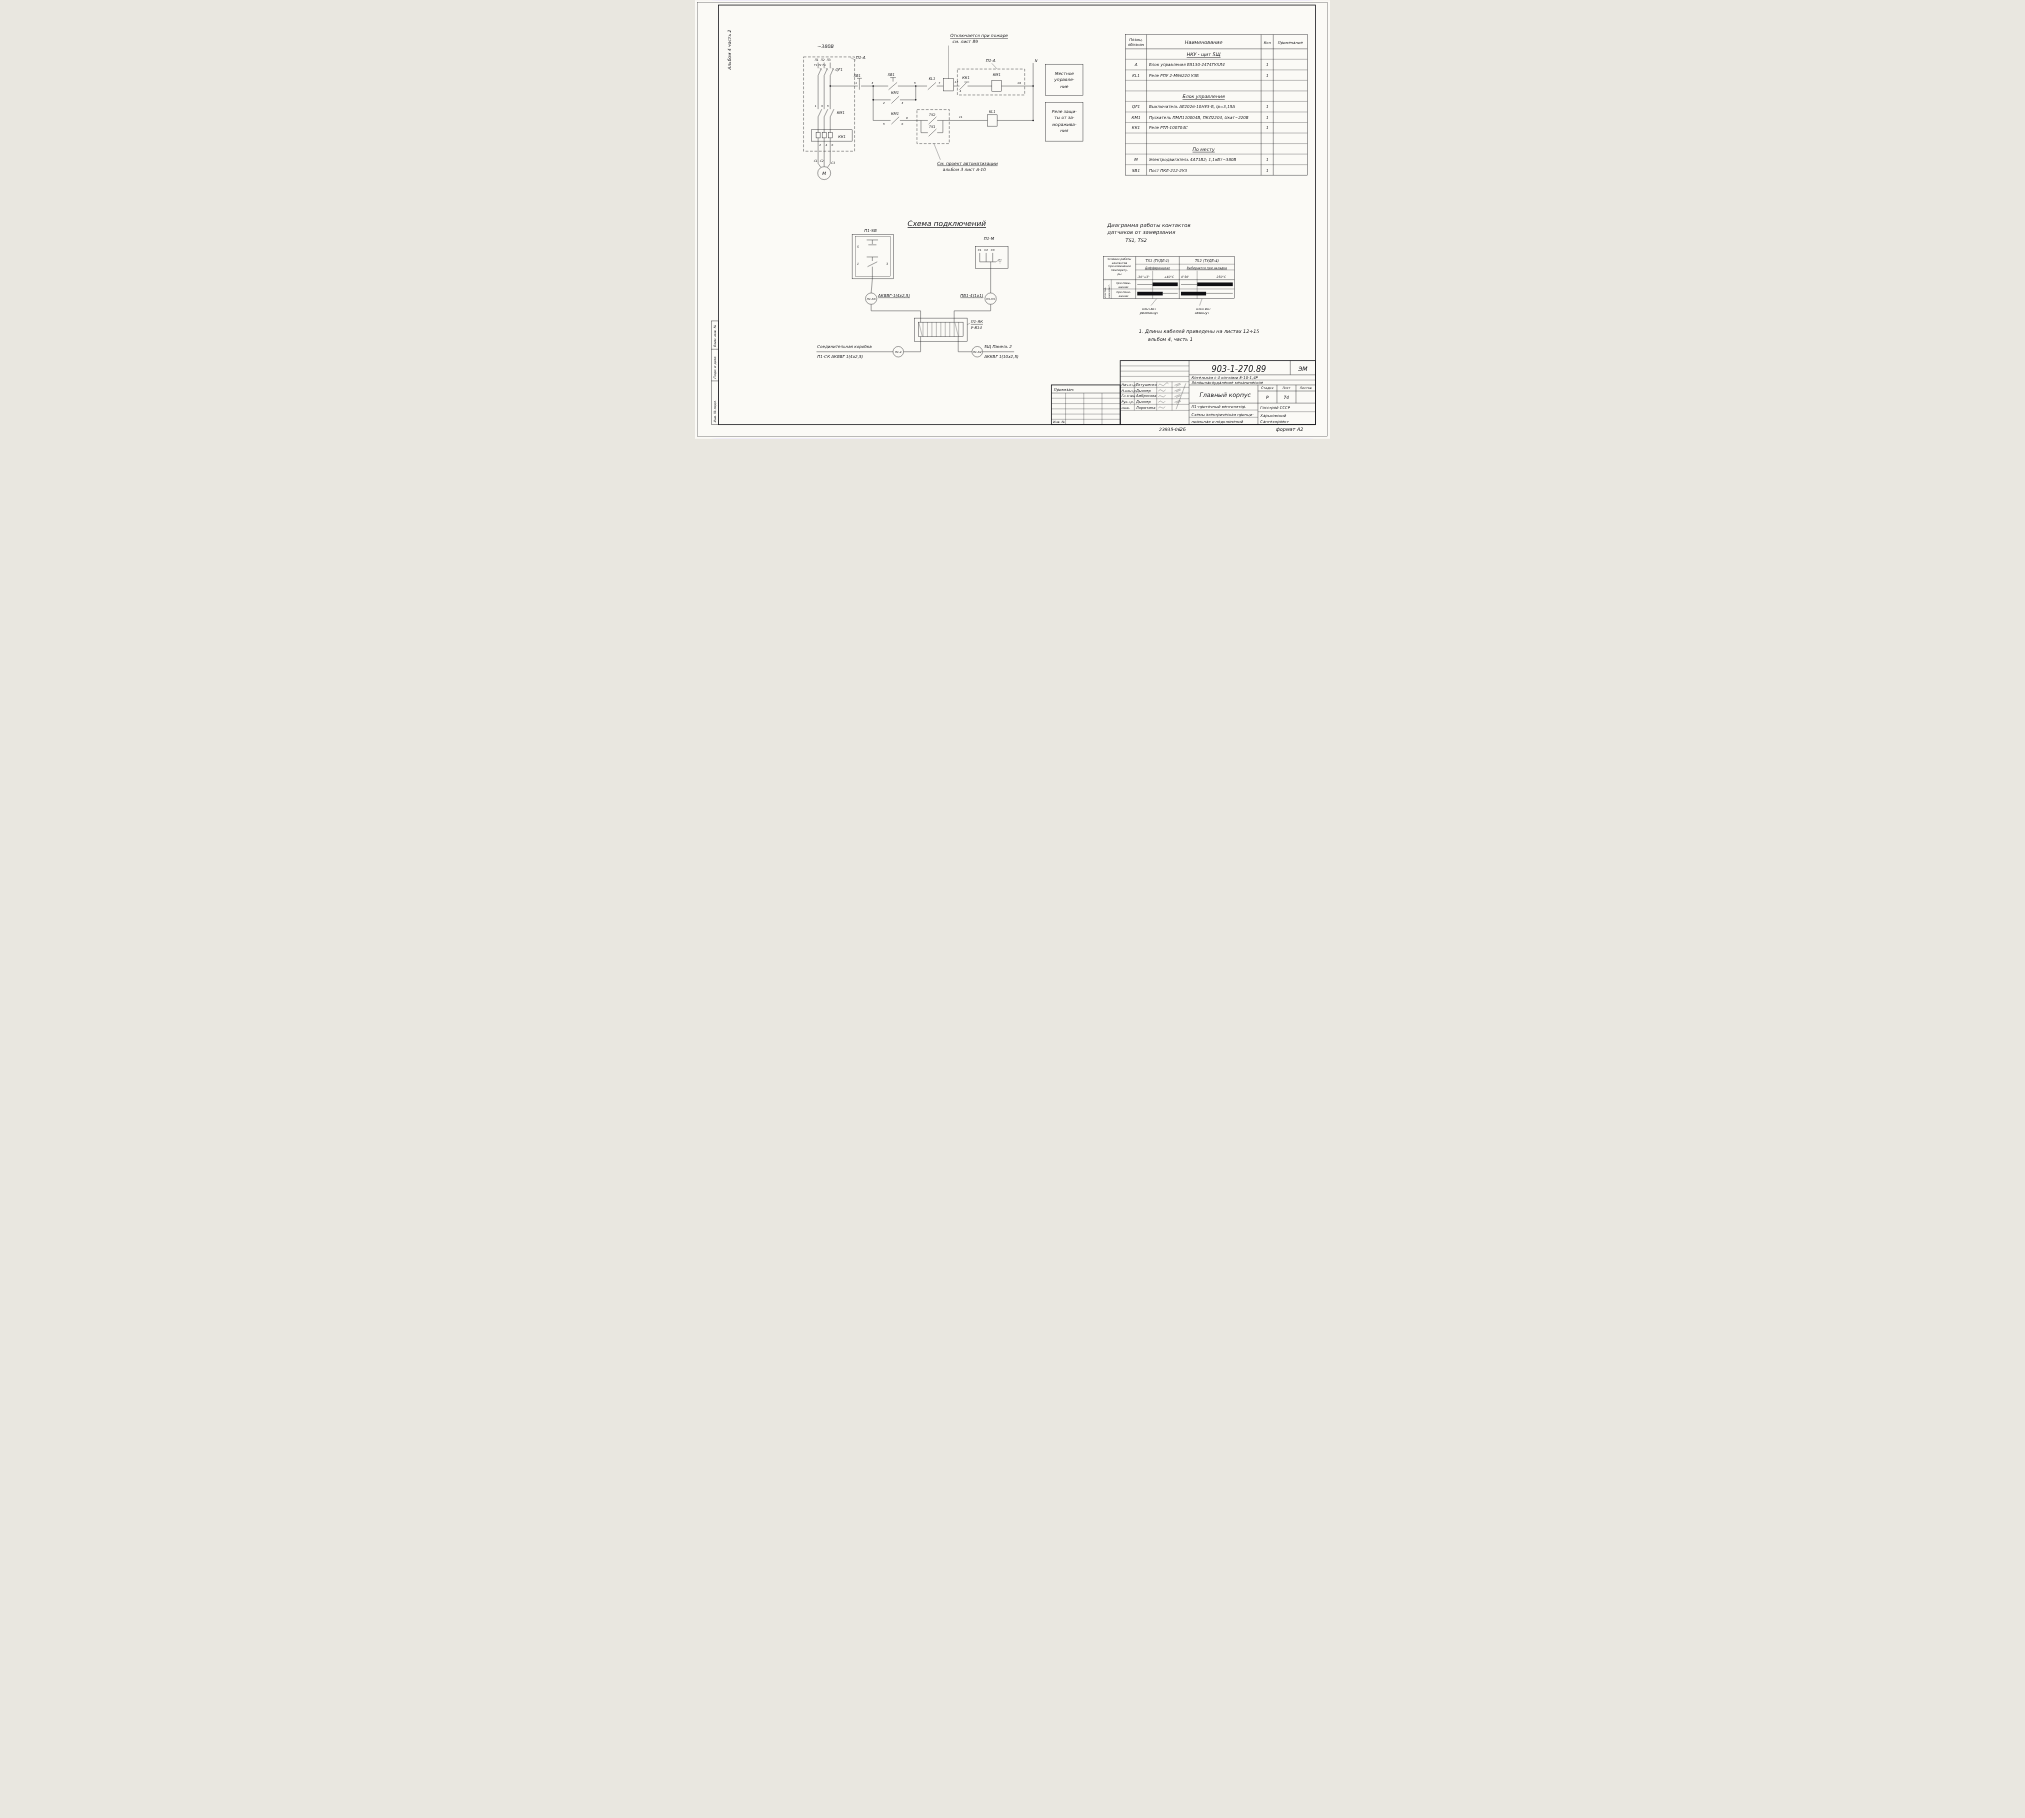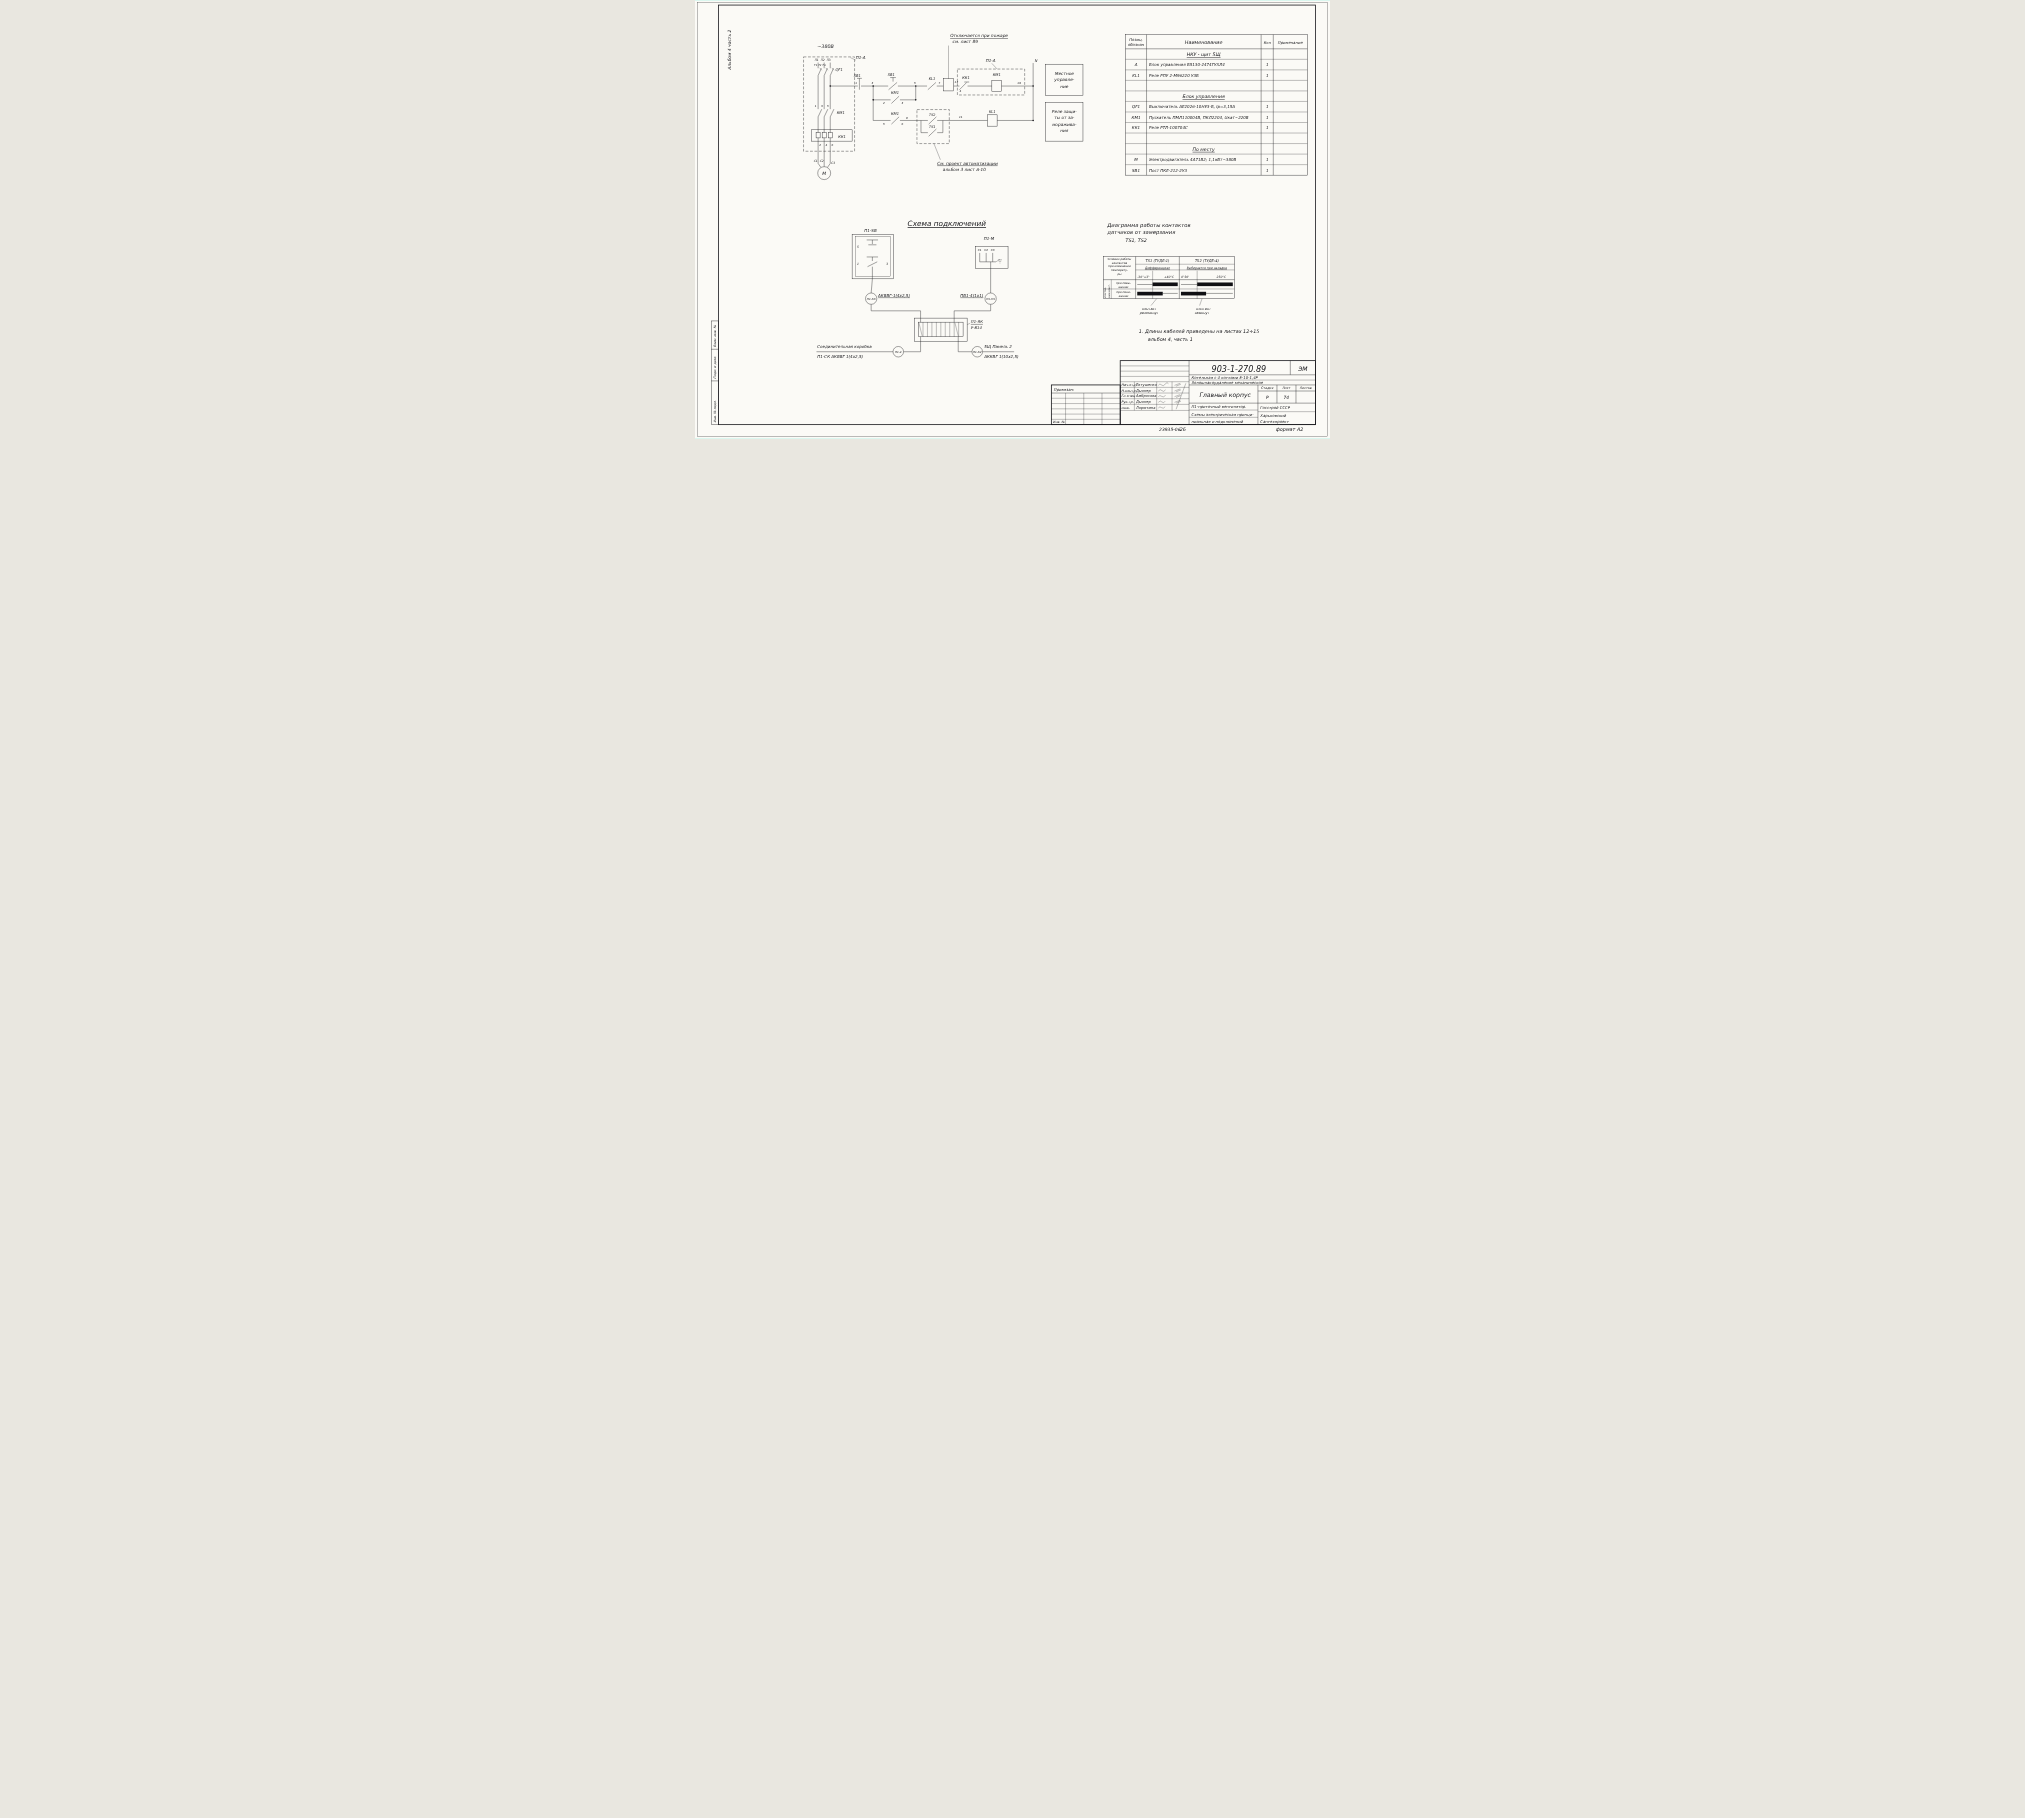--- a/index.html
+++ b/index.html
@@ -1,16 +1,16 @@
 <!DOCTYPE html>
 <html style="font-size:6.5px"><head>
 <meta charset="utf-8">
 <style>
   html,body{margin:0;padding:0;background:#e9e7e0;}
-  .sheet-wrap{width:635px;height:439px;position:relative;margin:0 auto;background:#5eead4;}
+  .sheet-wrap{width:635px;height:439px;position:relative;margin:0 auto;background:#c4b5fd;border-radius:22px;}
   svg{display:block;}
   svg text{font-family:"DejaVu Sans",sans-serif;fill:#17171b;font-style:italic;}
   .mid{text-anchor:middle}.end{text-anchor:end}
   .up{text-decoration:underline}
   .f65{font-size:6.5px}.f7{font-size:7px}.f75{font-size:7.5px}.f8{font-size:8px}
   .f85{font-size:8.5px}.f9{font-size:9px}.f95{font-size:9.5px}.f10{font-size:10px}
   .f105{font-size:10.5px}.f11{font-size:11px}.f115{font-size:11.5px}.f12{font-size:12px}
   .f13{font-size:13px}.f15{font-size:15px}.f18{font-size:18px}.f20{font-size:20px}
   .ln{stroke:#1b1b1f;stroke-width:1;fill:none;stroke-linecap:butt}
   .thk{stroke-width:2}

